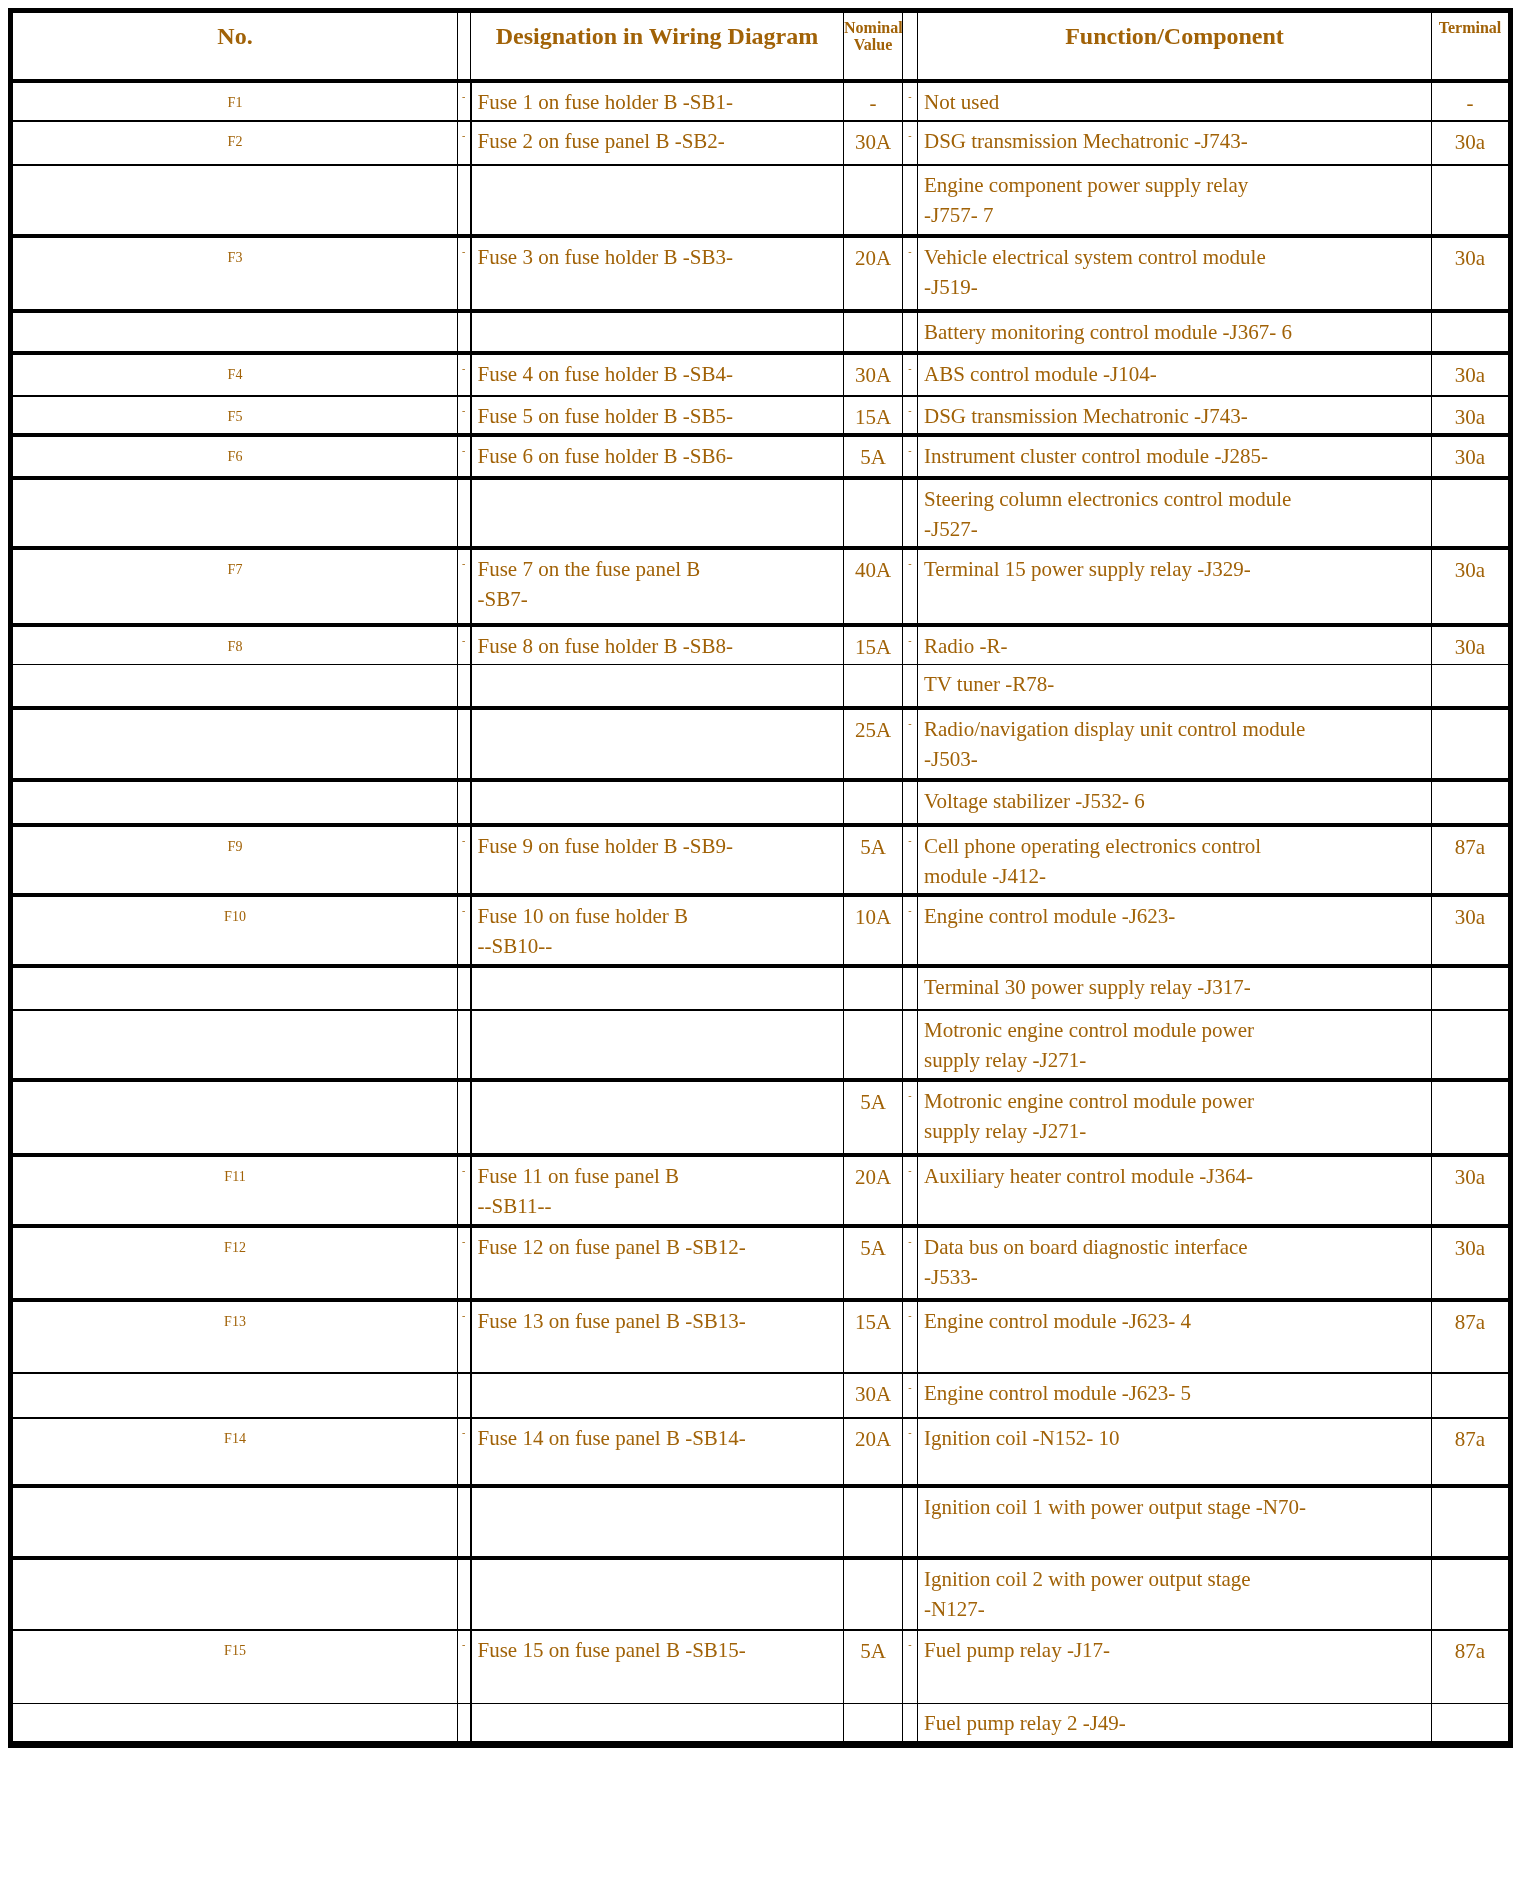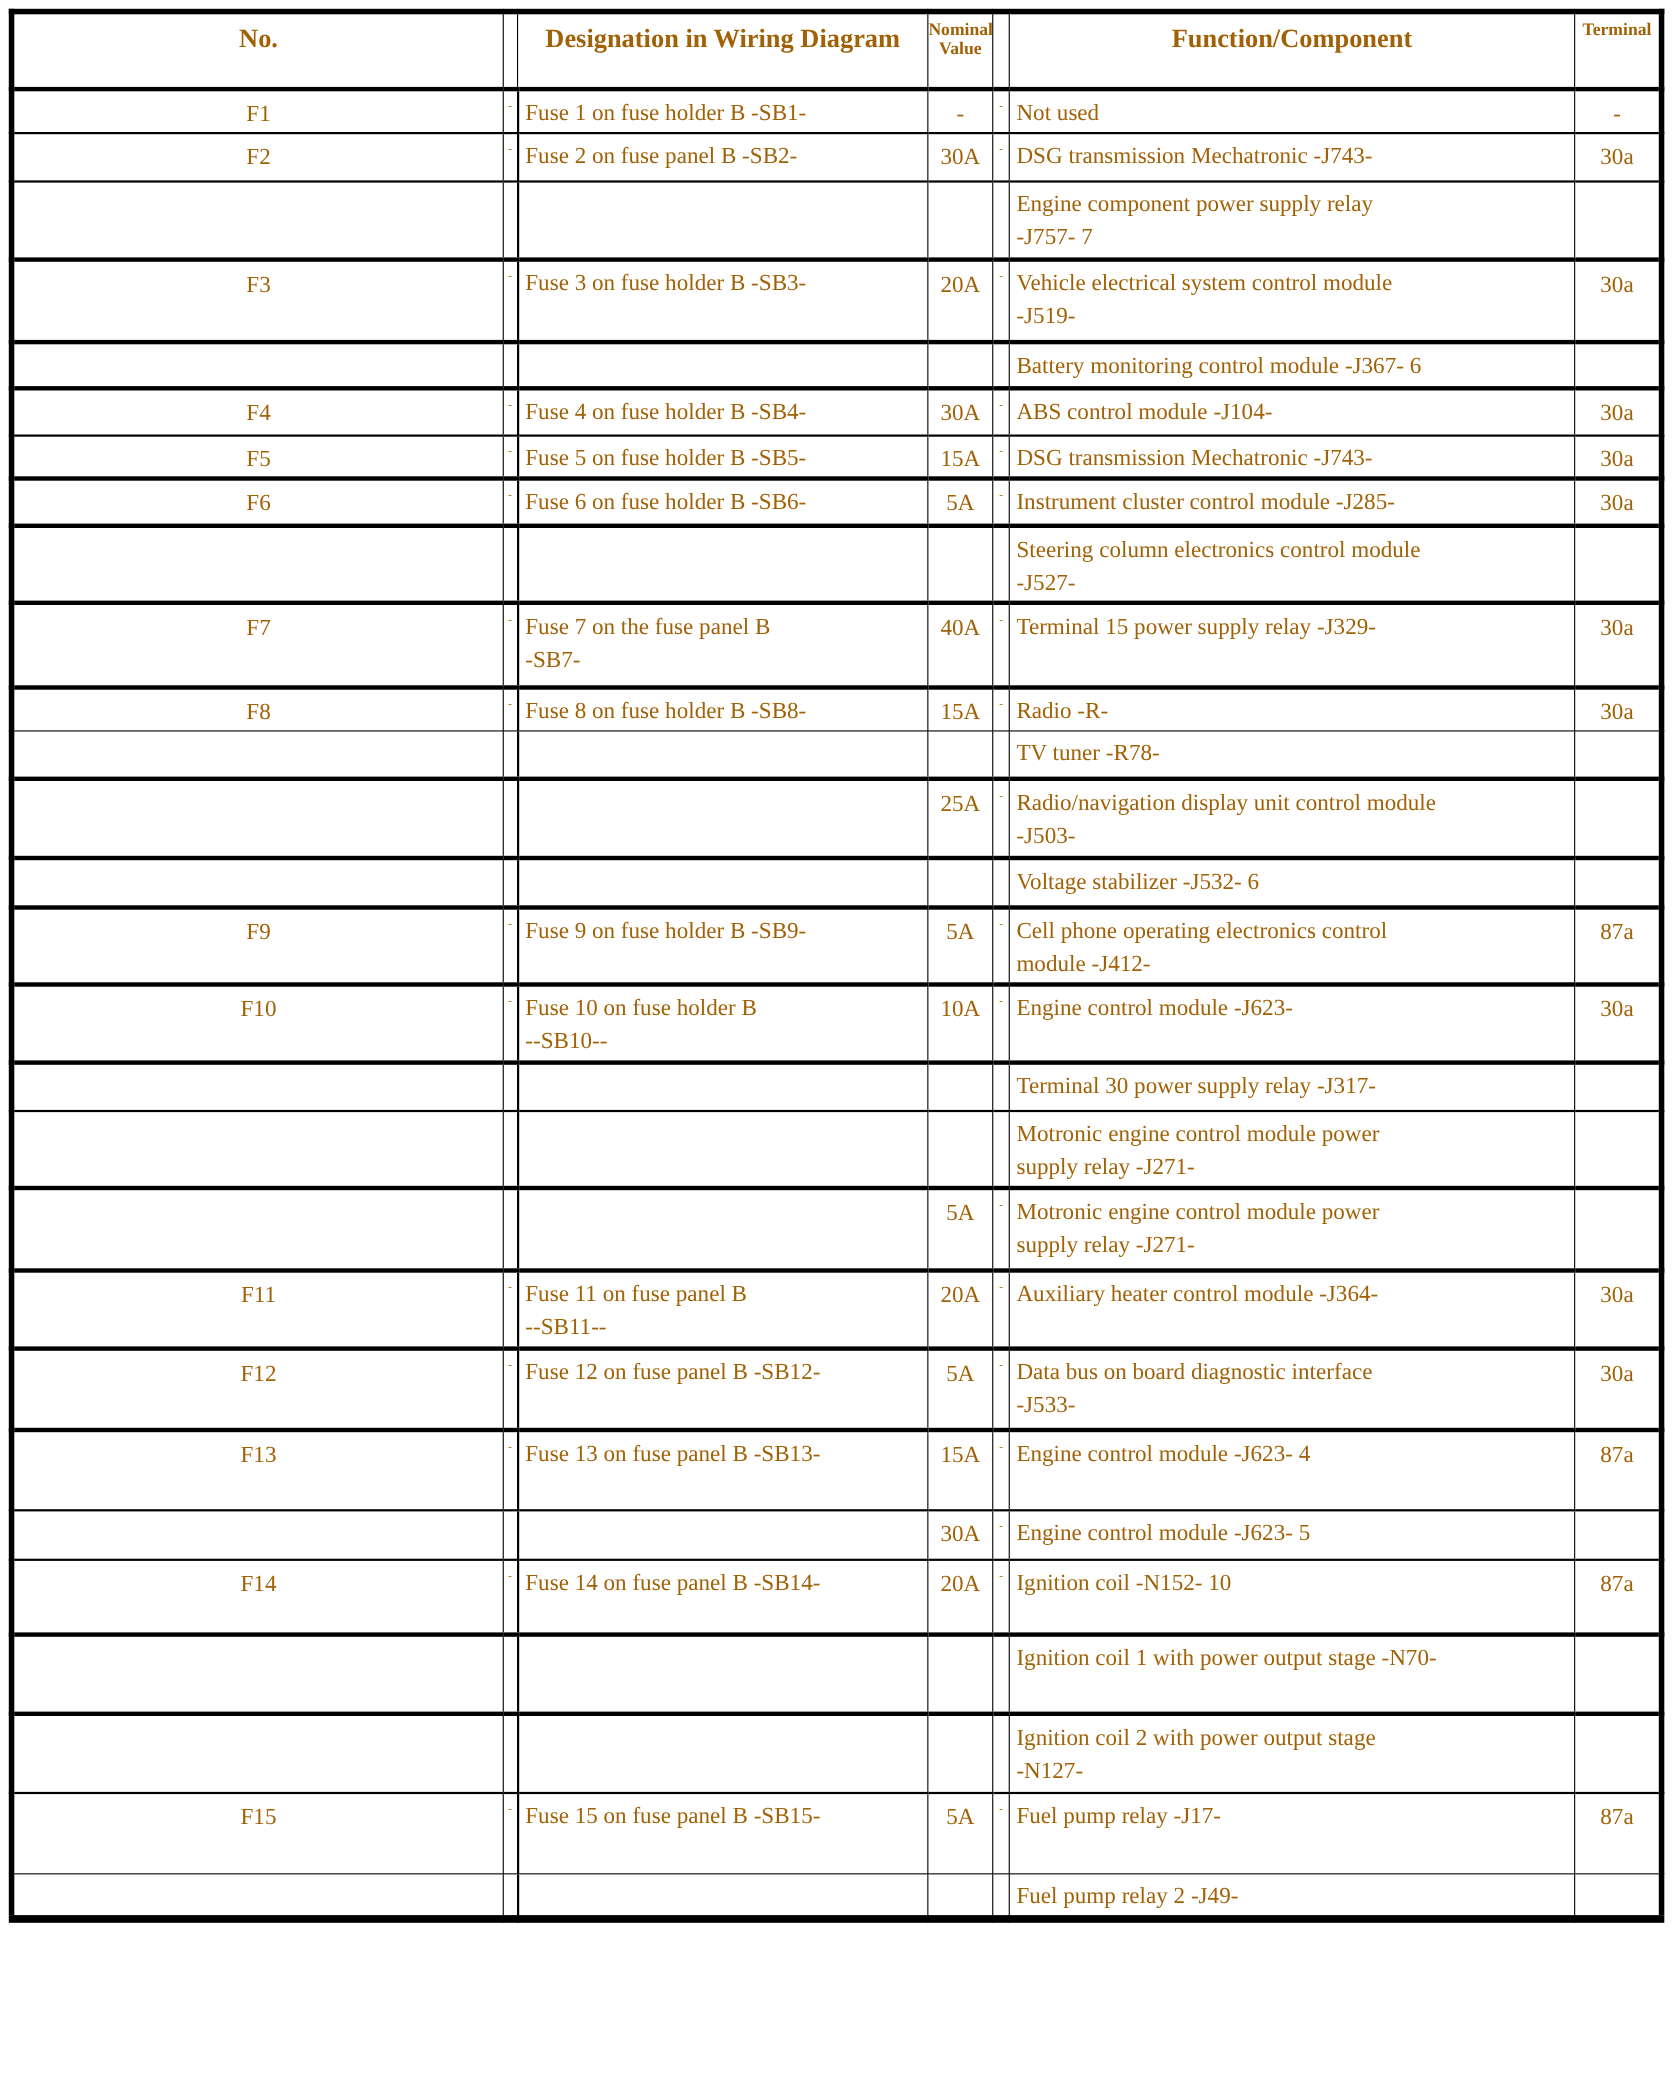--- a/index.html
+++ b/index.html
@@ -56,21 +56,21 @@
     line-height: 17px;
     text-align: center;
     padding-top: 6px;
     white-space: pre-line;
   }
   thead th { border-bottom-width: 4px; }
 
   
   td.no-cell {
     text-align: center;
-    font-size: 21px;
+    font-size: 14px;
     line-height: 30px;
     padding-top: 5px;
   }
   td.mark-cell {
     font-size: 10px;
     line-height: 10px;
     text-align: center;
     padding-top: 9px;
   }
   td.mark-cell.right-heavy { border-right-width: 2px; }

